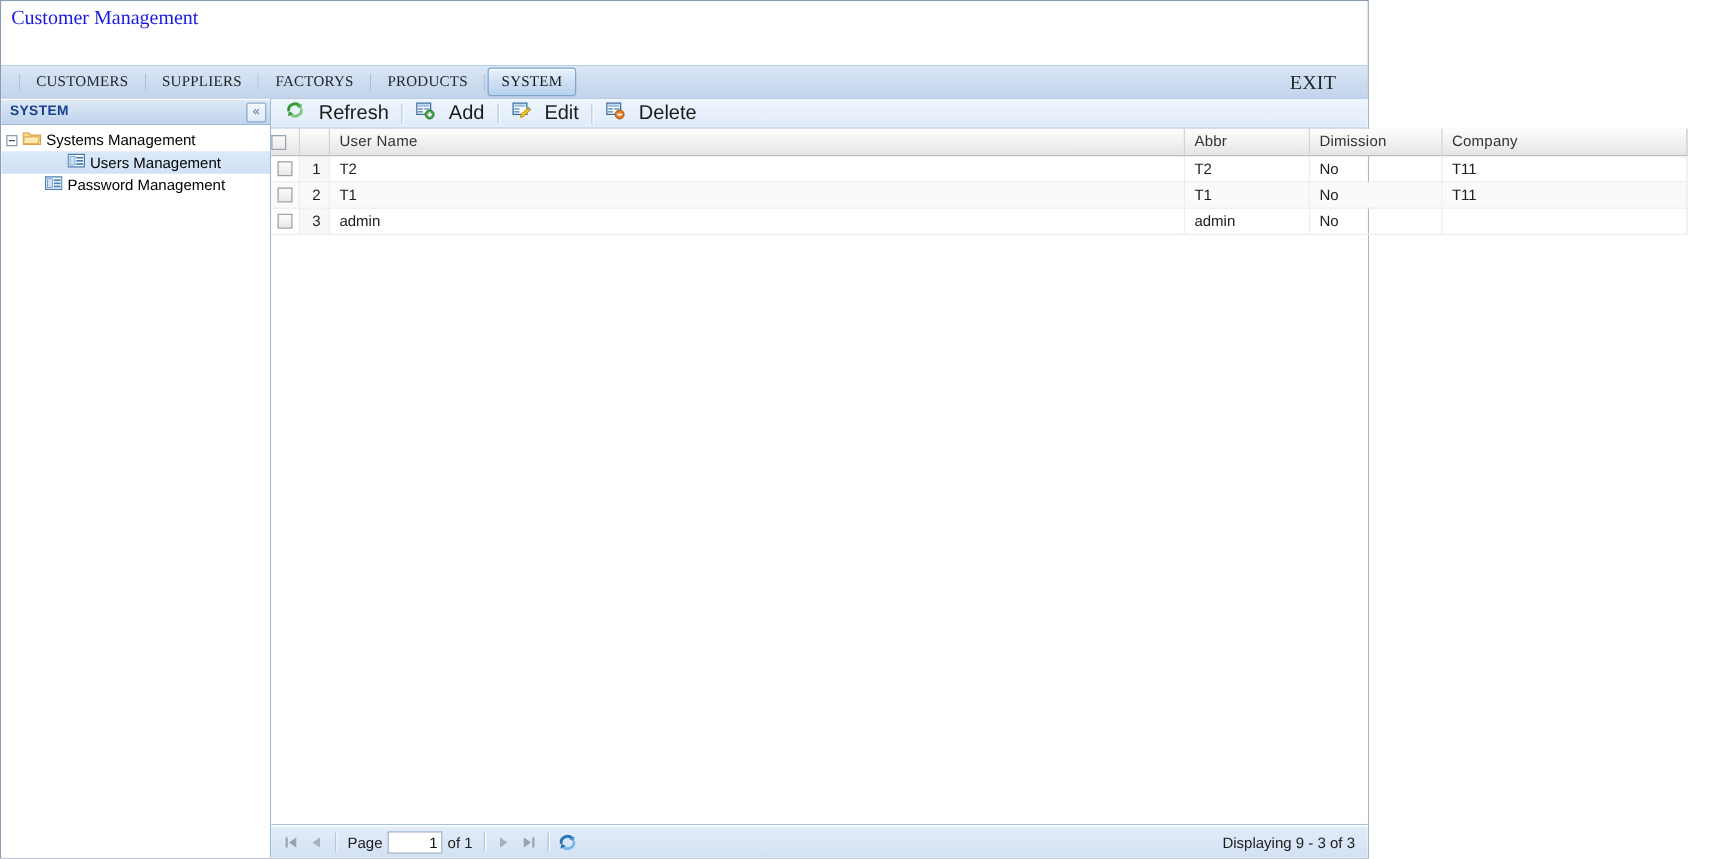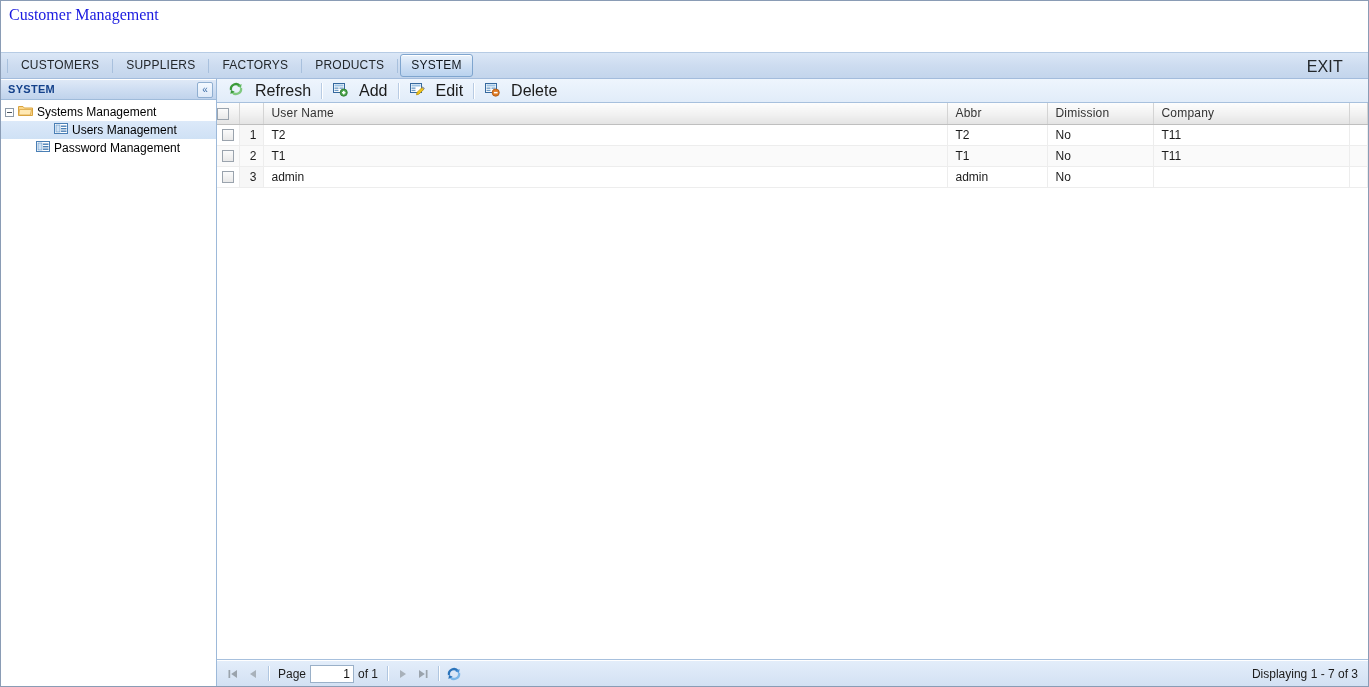--- a/index.html
+++ b/index.html
@@ -5,21 +5,21 @@
   * { box-sizing: border-box; }
   html, body {
     margin: 0; padding: 0;
     width: 1369px; height: 687px;
     overflow: hidden;
     font-family: "Liberation Sans", sans-serif;
     font-size: 12px;
     background: #ffffff;
   }
   .app {
-    width: 1369px; height: 687px;
+    width: 1095px; height: 687px;
     position: relative;
     border: 1px solid #8a9cb5;
     background: #ffffff;
     display: flex;
     flex-direction: column;
     justify-content: center;
   }
 
   
   .title-banner {
@@ -38,22 +38,23 @@
   }
 
   
   .tabbar {
     height: 26px;
     flex: 0 0 auto;
     background: linear-gradient(to bottom, #dbe7f6 0%, #cddcf0 50%, #c3d5ec 100%);
     border-bottom: 1px solid #a3bcdc;
     display: flex;
     align-items: center;
-    padding-left: 4px;
+    padding-left: 12px;
     position: relative;
+    font-family: Liberation Serif, serif;
   }
   .tab-sep {
     width: 1px; height: 14px;
     background: #ffffff;
     border-left: 1px solid #a8c0dd;
     margin: 0 2px;
   }
   .tab {
     font-size: 12px;
     color: #23272b;
@@ -540,18 +541,18 @@
         </div>
         <div class="pg-sep"></div>
         <div class="pg-btn">
           <svg width="16" height="16" viewBox="0 0 16 16">
             <path d="M3 9 A5 5 0 0 1 12 5.2" fill="none" stroke="#2b74bb" stroke-width="2.3"></path>
             <path d="M13.6 3 L13 7 L9.3 5.3 Z" fill="#4a93d9"></path>
             <path d="M13 7 A5 5 0 0 1 4 10.8" fill="none" stroke="#7ab6e8" stroke-width="2.3"></path>
             <path d="M2.4 13 L3 9 L6.7 10.7 Z" fill="#2b74bb"></path>
           </svg>
         </div>
-        <span class="pg-status">Displaying 1 - 7 of 3</span>
+        <span class="pg-status">Displaying 9 - 3 of 3</span>
       </div>
 
     </div>
   </div>
 </div>
 
 </body></html>

